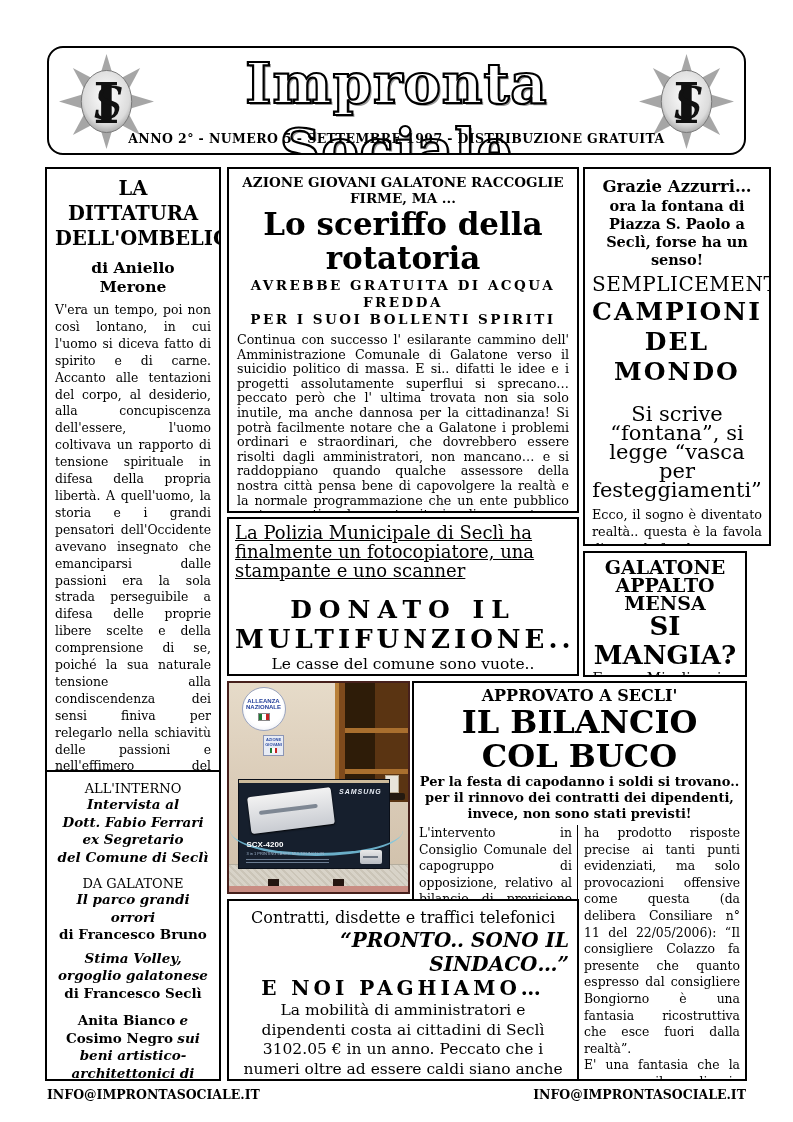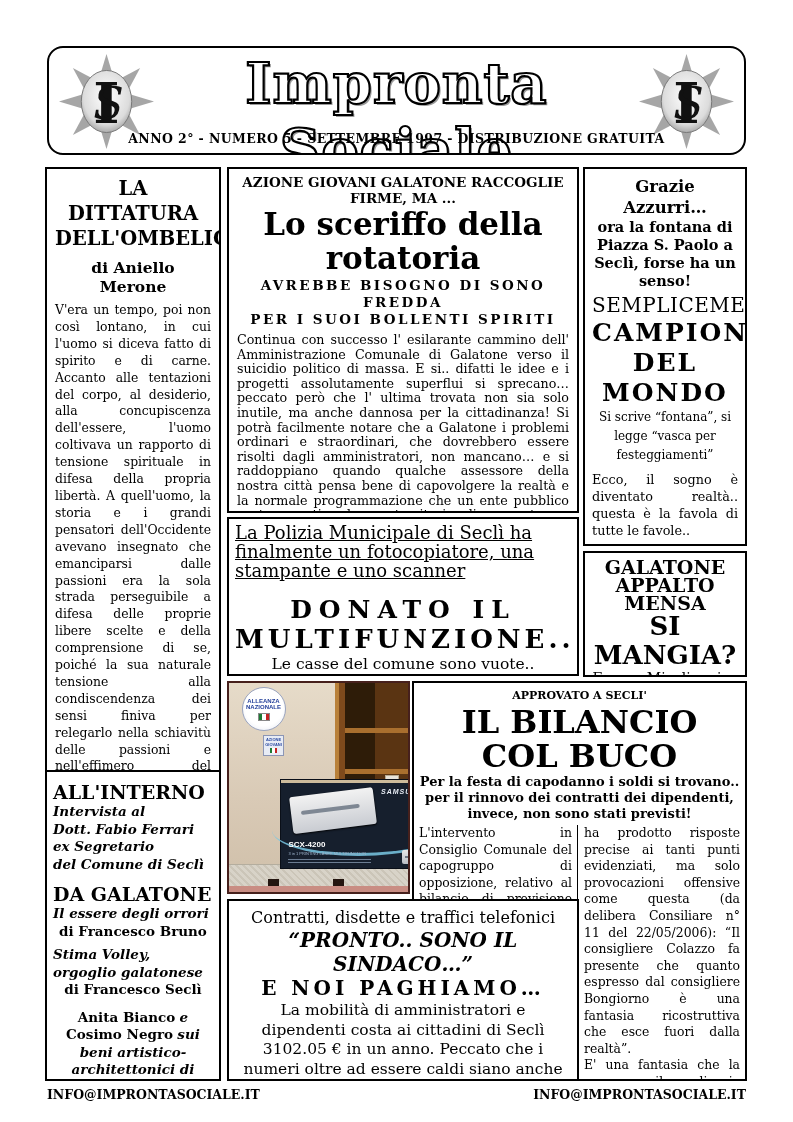--- a/index.html
+++ b/index.html
@@ -16,61 +16,61 @@
   .mast-sub{position:absolute;left:0;right:0;bottom:7px;text-align:center;
       font-size:12.5px;font-weight:bold;letter-spacing:.4px;}
   .sun{position:absolute;top:5px;width:97px;height:97px;}
   .sun.leftpos{left:9px;} .sun.rightpos{right:9px;}
   
   .ldo{left:45px;top:167px;width:176px;height:700px;padding:7px 8px;}
   .ldo-title{font-size:19.5px;font-weight:bold;line-height:25px;text-align:center;}
   .ldo-by{font-size:15.5px;font-weight:bold;text-align:center;margin:7px 12px 6px;}
   .ldo-body{font-size:12.4px;line-height:16.9px;}
   .interno{left:45px;top:770px;width:176px;height:311px;padding:9px 6px;}
-  .int-h{font-size:19px;font-weight:bold;text-align:left;}
-  .int-i{font-size:13.5px;text-align:left;line-height:17.5px;white-space:pre-line;}
+  .int-h{font-size:13px;font-weight:normal;text-align:center;}
+  .int-i{font-size:13.5px;text-align:center;line-height:17.5px;white-space:pre-line;}
   .int-a{font-size:13.5px;font-weight:bold;text-align:center;line-height:17.5px;}
   .sp10{height:10px;} .sp6{height:6px;}
   
   .sceriffo{left:227px;top:167px;width:352px;height:346px;padding:5px 8px;}
   .sce-kick{font-size:13.5px;font-weight:bold;text-align:center;}
   .sce-head{font-size:31px;font-weight:bold;text-align:center;line-height:34px;margin:1px 0 2px;}
   .sce-sub{font-size:13.5px;font-weight:bold;letter-spacing:2.5px;text-align:center;line-height:17px;margin-bottom:5px;}
   .sce-body{font-size:12.7px;line-height:14.6px;}
   
   .multi{left:227px;top:517px;width:352px;height:159px;padding:4px 6px;}
   .mf-lead{font-size:18px;line-height:19px;text-align:left;text-decoration:underline;}
   .mf-h1{font-size:25px;font-weight:bold;letter-spacing:7px;text-align:center;line-height:29px;margin-top:15px;}
   .mf-h2{font-size:26px;font-weight:bold;letter-spacing:4px;text-align:center;line-height:31px;}
   .mf-sub{font-size:15.5px;line-height:19.5px;text-align:center;}
   
-  .campioni{left:583px;top:167px;width:164px;height:379px;padding:7px 7px;}
+  .campioni{left:583px;top:167px;width:188px;height:379px;padding:7px 7px;}
   .cam-l1{font-size:16.5px;font-weight:bold;text-align:center;line-height:21px;}
   .cam-l2{font-size:14.5px;font-weight:bold;text-align:center;line-height:18px;}
   .cam-sempl{font-size:20px;text-align:center;line-height:25px;margin-top:3px;letter-spacing:.5px;}
   .cam-h{font-size:25px;font-weight:bold;letter-spacing:2px;text-align:center;line-height:30px;}
-  .cam-sub{font-size:12px;text-align:center;line-height:19px;margin-top:0;}
+  .cam-sub{font-size:21px;text-align:center;line-height:19px;margin-top:18px;}
   .cam-body{font-size:12.8px;line-height:17px;margin-top:6px;}
   
   .mensa{left:583px;top:551px;width:164px;height:126px;padding:5px 4px;}
   .men-l{font-size:19px;font-weight:bold;text-align:center;line-height:18px;}
   .men-h{font-size:26px;font-weight:bold;text-align:center;line-height:29px;}
   .men-sub{font-size:14px;text-align:center;line-height:17.5px;}
   
   .bilancio{left:412px;top:681px;width:335px;height:400px;padding:4px 5px;z-index:1;}
-  .bil-kick{font-size:11px;font-weight:bold;text-align:center;line-height:18px;}
+  .bil-kick{font-size:16px;font-weight:bold;text-align:center;line-height:18px;}
   .bil-head{font-size:32px;font-weight:bold;text-align:center;line-height:34px;}
   .bil-deck{font-size:13px;font-weight:bold;text-align:center;line-height:16px;margin:1px 0 3px;}
   .bil-cols{display:flex;align-items:stretch;height:310px;}
   .bil-c1{width:158px;padding-right:5px;font-size:12.4px;line-height:16.6px;box-sizing:border-box;}
   .bil-c2{flex:1;border-left:1.5px solid #000;padding-left:6px;font-size:12.4px;line-height:16.6px;}
   
   .pronto{left:227px;top:899px;width:352px;height:182px;padding:7px 8px;z-index:2;}
   .pro-kick{font-size:16px;text-align:center;line-height:20px;}
-  .pro-h1{font-size:20px;text-align:center;line-height:24px;}
+  .pro-h1{font-size:20px;text-align:right;line-height:24px;}
   .pro-h2{font-size:20px;font-weight:bold;letter-spacing:4px;text-align:center;line-height:25px;}
   .pro-sub{font-size:15.5px;text-align:center;line-height:19.5px;}
   
   .photo{left:227px;top:681px;width:183px;height:213px;border:2px solid #46201c;box-sizing:border-box;
          position:absolute;background:linear-gradient(180deg,#e6dbc9 0%,#d9cab6 55%,#cfbfa9 100%);overflow:hidden;}
   .ph-cabinet{position:absolute;right:0;top:0;width:41%;height:57%;
       background:linear-gradient(90deg,#b9813a 0 5%,#7e4a1c 5% 14%,#2e1c08 14% 55%,#5a3412 55% 100%);}
   .ph-shelf{position:absolute;left:14%;right:0;height:5px;background:#a96f2e;}
   .ph-paper{position:absolute;right:12%;bottom:8%;width:12px;height:16px;background:#e8e4da;border:1px solid #b8ab92;}
   .ph-dark{position:absolute;right:4%;bottom:2%;width:26px;height:7px;background:#241a10;border-radius:2px;}
@@ -82,21 +82,21 @@
   .ph-sticker-sq{position:absolute;left:19%;top:25%;width:19px;height:19px;background:#e8ecf5;border:1px solid #8c96b5;
       display:flex;flex-direction:column;align-items:center;justify-content:center;}
   .ph-sticker-sq .t{font-family:"Liberation Sans",sans-serif;font-size:4px;font-weight:bold;color:#2b4aa0;line-height:4.5px;text-align:center;}
   .ph-sq-mark{width:7px;height:5px;background:linear-gradient(90deg,#1d7a34 0 33%,#fff 33% 66%,#c52323 66% 100%);margin-top:1px;}
   .ph-table{position:absolute;left:0;right:0;bottom:0;height:13%;
       background:repeating-linear-gradient(45deg,#d8d3c8 0 3px,#cbc5b8 3px 5px);border-top:1px solid #b4ad9e;}
   .ph-strip{position:absolute;left:0;right:0;bottom:0;height:6px;background:#c98d83;}
   .ph-leg{position:absolute;bottom:0;width:11px;height:13px;background:#241610;}
   .ph-leg.l1{left:22%;} .ph-leg.l2{left:58%;}
   .ph-box{position:absolute;left:5%;top:46%;width:84%;height:42%;background:#161f2d;border:1px solid #0a0f18;
-      box-shadow:inset 0 3px 0 #cdbb9b;margin-left:42px;}
+      box-shadow:inset 0 3px 0 #cdbb9b;}
   .ph-box-print{position:absolute;left:7%;top:14%;width:56%;height:42%;background:linear-gradient(180deg,#f2f2f2,#c9ccd2);
       border-radius:3px;transform:rotate(-7deg);box-shadow:0 1px 2px #000;}
   .ph-box-print .slot{position:absolute;left:12%;top:42%;width:70%;height:4px;background:#7e8793;border-radius:2px;}
   .ph-swoosh{position:absolute;left:-6%;top:28%;width:115%;height:55%;border:0 solid transparent;
       border-bottom:3px solid #79c8e4;border-radius:50%;opacity:.85;}
   .ph-brand{position:absolute;right:5%;top:9%;color:#e8edf5;font-family:"Liberation Sans",sans-serif;
       font-size:7px;font-weight:bold;font-style:italic;letter-spacing:1px;}
   .ph-model{position:absolute;left:5%;bottom:22%;color:#fff;font-family:"Liberation Sans",sans-serif;font-size:8px;font-weight:bold;}
   .ph-model-sub{position:absolute;left:5%;bottom:13%;color:#9fb4cc;font-family:"Liberation Sans",sans-serif;font-size:4px;}
   .ph-feat{position:absolute;left:5%;bottom:3%;width:55%;height:7%;
@@ -169,39 +169,39 @@
   </div>
 
   <div class="box interno">
     <div class="int-h">ALL'INTERNO</div>
     <div class="int-i bi">Intervista al
 Dott. Fabio Ferrari
 ex Segretario
 del Comune di Seclì</div>
     <div class="sp10"></div>
     <div class="int-h">DA GALATONE</div>
-    <div class="int-i bi">Il essere degli orrori</div>
+    <div class="int-i bi">Il parco grandi orrori</div>
     <div class="int-a">di Francesco Bruno</div>
     <div class="sp6"></div>
     <div class="int-i bi">Stima Volley, orgoglio galatonese</div>
     <div class="int-a">di Francesco Seclì</div>
     <div class="sp10"></div>
     <div class="int-a" style="font-weight:normal;">
       <b>Anita Bianco</b>
       <i style="font-weight:bold;">e</i>
       <b>Cosimo Negro</b>
       <span class="bi">sui beni artistico- architettonici di Seclì</span>
     </div>
   </div>
 
   <div class="box sceriffo">
     <div class="sce-kick">AZIONE GIOVANI GALATONE RACCOGLIE FIRME, MA ...</div>
     <div class="sce-head">Lo sceriffo della rotatoria</div>
     <div class="sce-sub">
-      <span>AVREBBE BISOGNO DI SONO FREDDA</span><br>
+      <span>AVREBBE GRATUITA DI ACQUA FREDDA</span><br>
       <span>PER I SUOI BOLLENTI SPIRITI</span>
     </div>
     <div class="sce-body just">Continua con successo l' esilarante cammino dell' Amministrazione Comunale di Galatone verso il suicidio politico di massa. E si.. difatti le idee e i progetti assolutamente superflui si sprecano… peccato però che l' ultima trovata non sia solo inutile, ma anche dannosa per la cittadinanza! Si potrà facilmente notare che a Galatone i problemi ordinari e straordinari, che dovrebbero essere risolti dagli amministratori, non mancano… e si raddoppiano quando qualche assessore della nostra città pensa bene di capovolgere la realtà e la normale programmazione che un ente pubblico porta avanti sul suo territorio di competenza. Incredibile, ma vero.. a Galatone i problemi reali e persistenti dei cittadini non trovano mai soluzione, in compenso c'è chi i problemi se li inventa e addirittura si inventa anche una plateale soluzione!</div>
 
   </div>
 
   <div class="box multi">
     <div class="mf-lead">La Polizia Municipale di Seclì ha finalmente un fotocopiatore, una stampante e uno scanner</div>
     <div class="mf-h1">DONATO IL</div>
     <div class="mf-h2">MULTIFUNZIONE..</div>

